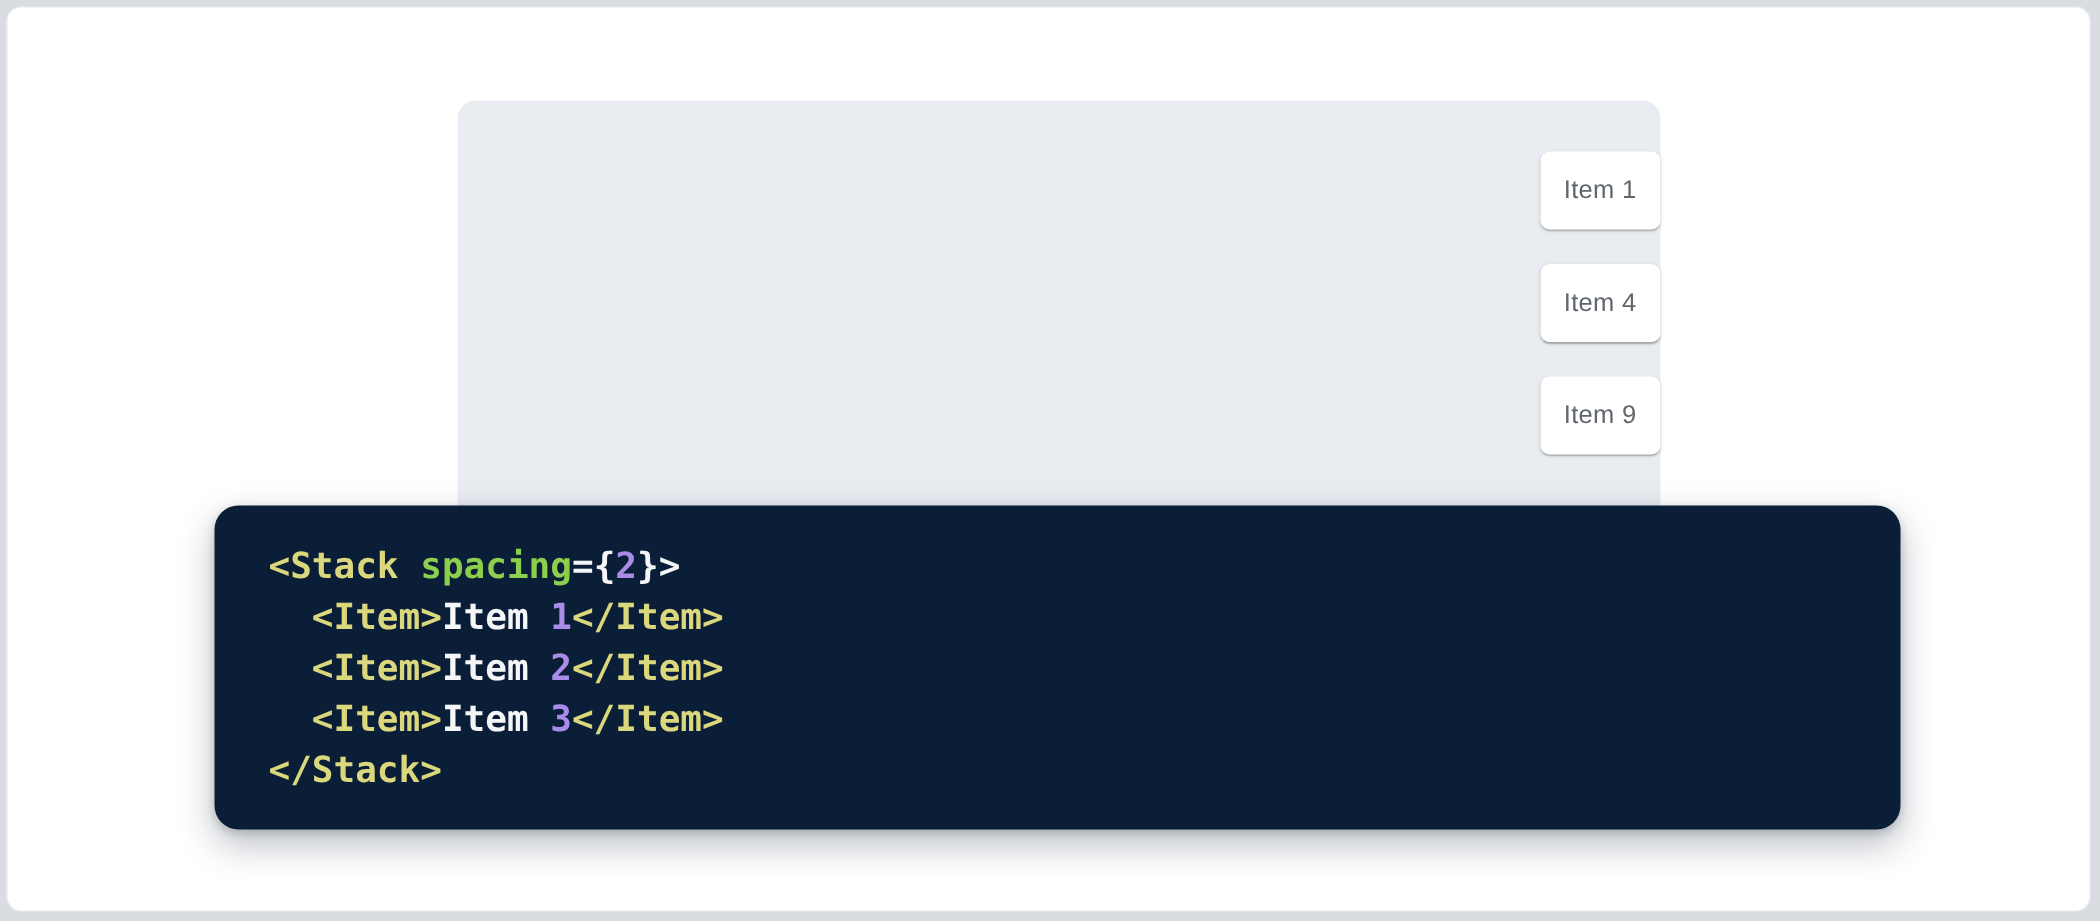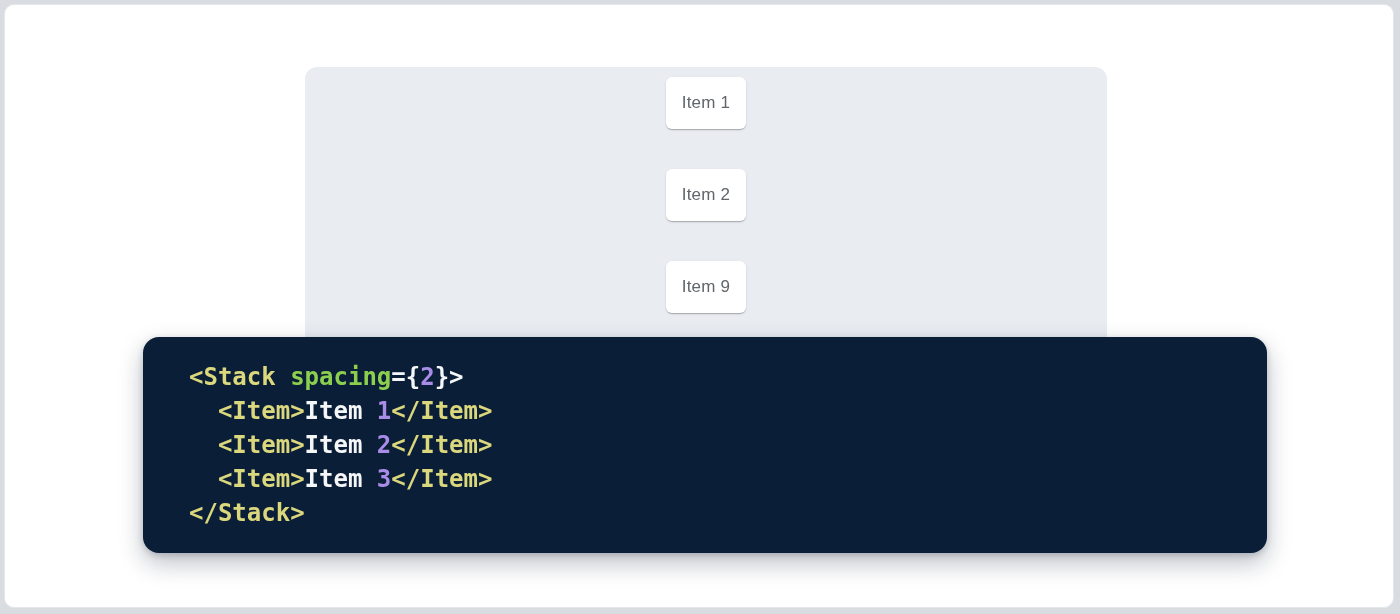--- a/index.html
+++ b/index.html
@@ -31,23 +31,23 @@
     top: 62px;
     width: 802px;
     height: 280px;
     background: #e9edf2;
     border-radius: 12px;
     z-index: 1;
   }
   .stack {
     display: flex;
     flex-direction: column;
-    align-items: center;
-    gap: 40px;
-    padding-top: 10px;
+    align-items: flex-end;
+    gap: 23px;
+    padding-top: 34px;
   }
   .item-card {
     height: 52px;
     padding: 0 16px;
     background: #ffffff;
     border-radius: 6px;
     box-shadow: 0 2px 1px -1px rgba(0,0,0,0.14), 0 1px 1px 0 rgba(0,0,0,0.10), 0 1px 3px 0 rgba(0,0,0,0.10);
     display: flex;
     align-items: center;
     justify-content: center;
@@ -62,41 +62,41 @@
     width: 1124px;
     height: 216px;
     background: #0a1e37;
     border-radius: 16px;
     box-shadow: 0 10px 24px rgba(10, 25, 45, 0.28), 0 2px 6px rgba(10, 25, 45, 0.18);
     z-index: 2;
     box-sizing: border-box;
   }
   .code-content {
     margin: 0;
-    padding: 23px 46px;
+    padding: 23px 36px;
     font-family: "DejaVu Sans Mono", monospace;
     font-size: 24px;
     font-weight: 600;
     line-height: 34px;
     white-space: pre;
     color: #f4f6f8;
   }
   .code-line {
     height: 34px;
   }
 </style>
 </head>
 <body>
 
 <div class="canvas" style="background: rgb(217, 221, 226);">
   <div class="app-window" style="background: rgb(255, 255, 255); border-color: rgb(228, 231, 235);">
     <div class="demo-panel" style="background: rgb(233, 237, 242);">
       <div class="stack">
           <div class="item-card" style="color: rgb(96, 102, 107);">Item 1</div>
-          <div class="item-card" style="color: rgb(96, 102, 107);">Item 2</div>
+          <div class="item-card" style="color: rgb(96, 102, 107);">Item 4</div>
           <div class="item-card" style="color: rgb(96, 102, 107);">Item 9</div>
         </div>
     </div>
     <div class="code-block" style="background: rgb(10, 30, 55);">
       <pre class="code-content"><div class="code-line"><span style="color: rgb(219, 215, 125);">&lt;Stack </span><span style="color: rgb(140, 207, 79);">spacing</span><span style="color: rgb(244, 246, 248);">={</span><span style="color: rgb(168, 140, 232);">2</span><span style="color: rgb(244, 246, 248);">}&gt;</span></div><div class="code-line"><span style="color: rgb(219, 215, 125);">  &lt;Item&gt;</span><span style="color: rgb(244, 246, 248);">Item </span><span style="color: rgb(168, 140, 232);">1</span><span style="color: rgb(219, 215, 125);">&lt;/Item&gt;</span></div><div class="code-line"><span style="color: rgb(219, 215, 125);">  &lt;Item&gt;</span><span style="color: rgb(244, 246, 248);">Item </span><span style="color: rgb(168, 140, 232);">2</span><span style="color: rgb(219, 215, 125);">&lt;/Item&gt;</span></div><div class="code-line"><span style="color: rgb(219, 215, 125);">  &lt;Item&gt;</span><span style="color: rgb(244, 246, 248);">Item </span><span style="color: rgb(168, 140, 232);">3</span><span style="color: rgb(219, 215, 125);">&lt;/Item&gt;</span></div><div class="code-line"><span style="color: rgb(219, 215, 125);">&lt;/Stack&gt;</span></div></pre>
     </div>
   </div>
 </div>
 
 </body></html>

